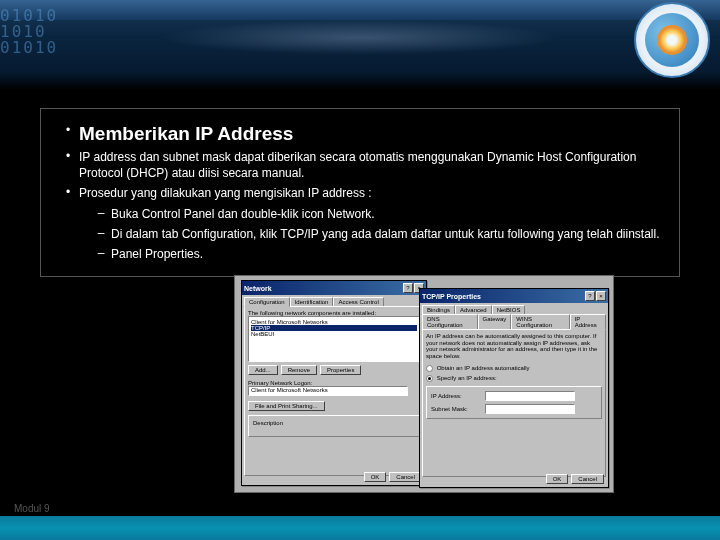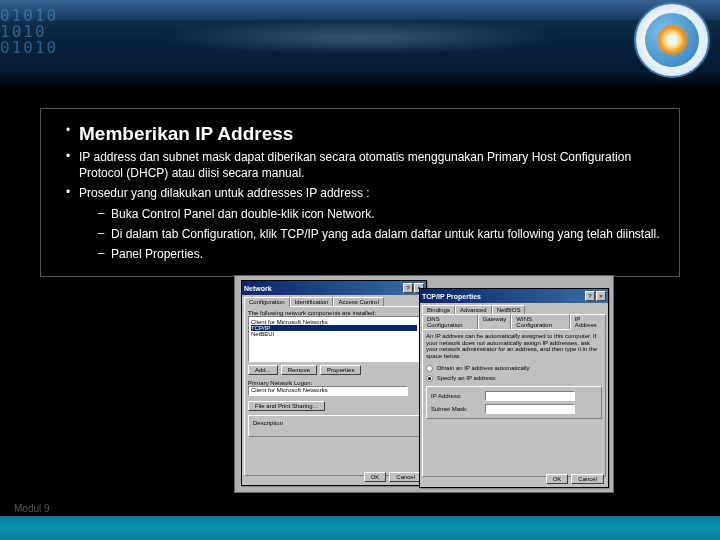--- a/index.html
+++ b/index.html
@@ -55,25 +55,25 @@
     <div class="logo-inner"></div>
   </div>
 
 <div class="content-box">
   <div class="row">
     <div class="bullet">•</div>
     <div class="title">Memberikan IP Address</div>
   </div>
   <div class="row">
     <div class="bullet">•</div>
-    <div class="body-text">IP address dan subnet mask dapat diberikan secara otomatis menggunakan  Primary  Host Configuration  Protocol  (DHCP)  atau  diisi secara manual.</div>
+    <div class="body-text">IP address dan subnet mask dapat diberikan secara otomatis menggunakan  Dynamic  Host Configuration  Protocol  (DHCP)  atau  diisi secara manual.</div>
   </div>
   <div class="row">
     <div class="bullet">•</div>
-    <div class="body-text">Prosedur yang dilakukan untuk addresses IP address :</div>
+    <div class="body-text">Prosedur yang dilakukan yang mengisikan IP address :</div>
   </div>
   <div class="sub">
     <div class="row">
         <div class="dash">–</div>
         <div class="body-text">Buka Control Panel dan double-klik icon Network.</div>
       </div>
     <div class="row">
         <div class="dash">–</div>
         <div class="body-text">Di dalam tab Configuration, klik TCP/IP yang ada dalam daftar untuk kartu following yang telah diinstall.</div>
       </div>

